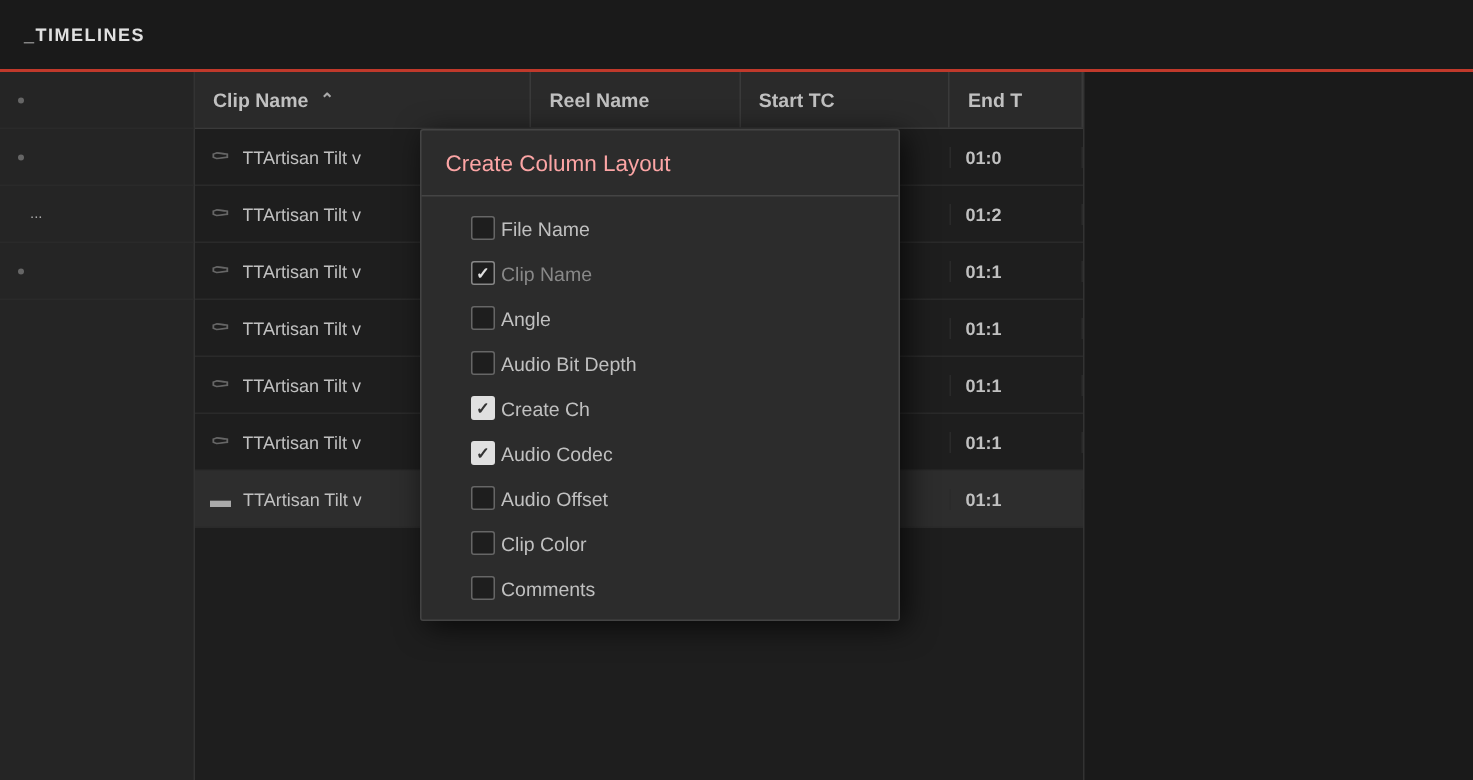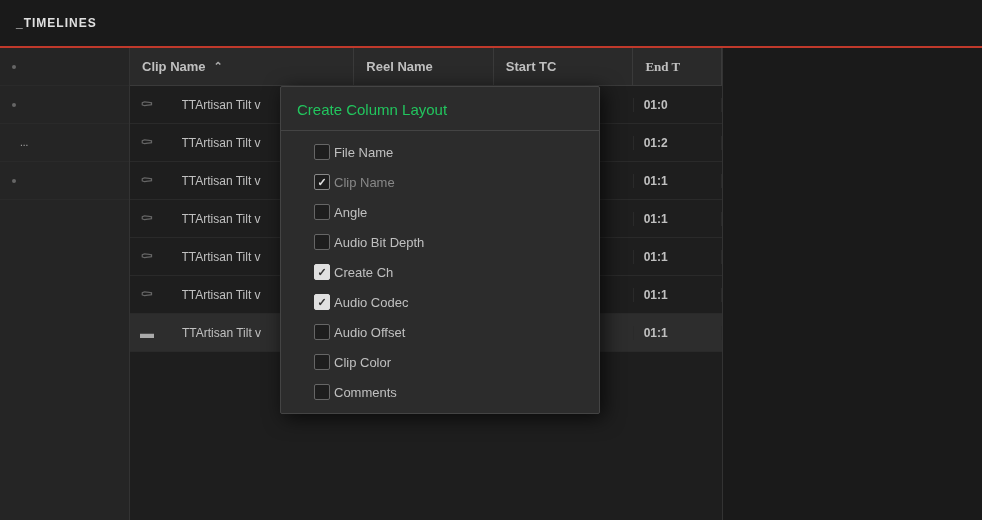--- a/index.html
+++ b/index.html
@@ -95,21 +95,20 @@
       background: #2a2a2a;
     }
     .th-cell.reel-name {
       width: 160px;
     }
     .th-cell.start-tc {
       width: 160px;
     }
     .th-cell.end-tc {
       width: 100px;
-      font-family: Liberation Serif, serif;
     }
     .sort-arrow {
       margin-left: 8px;
       color: #aaa;
       font-size: 11px;
     }
 
     
     .table-body {
       flex: 1;
@@ -160,38 +159,37 @@
       flex-shrink: 0;
     }
     .clip-icon-timeline {
       color: #aaa;
       font-size: 14px;
       flex-shrink: 0;
     }
     .clip-text {
       overflow: hidden;
       text-overflow: ellipsis;
-      margin-left: 20px;
     }
 
     
     .dropdown-menu {
       position: absolute;
       top: 38px;
       left: 150px;
       width: 320px;
       background: #2c2c2c;
       border: 1px solid #444;
       box-shadow: 4px 4px 20px rgba(0,0,0,0.7);
       z-index: 100;
       border-radius: 2px;
     }
     .dropdown-title {
       padding: 14px 16px 12px 16px;
-      color: #22c55e;
+      color: #fca5a5;
       font-size: 15px;
       font-weight: normal;
       border-bottom: 1px solid #444;
     }
     .dropdown-items {
       padding: 6px 0;
     }
     .dropdown-item {
       display: flex;
       align-items: center;

